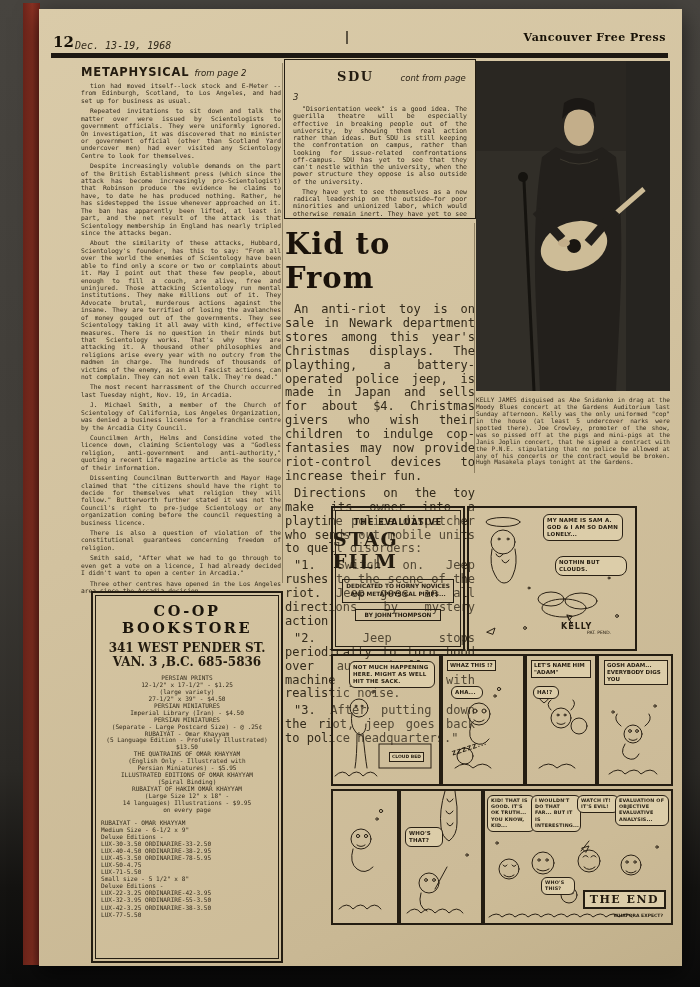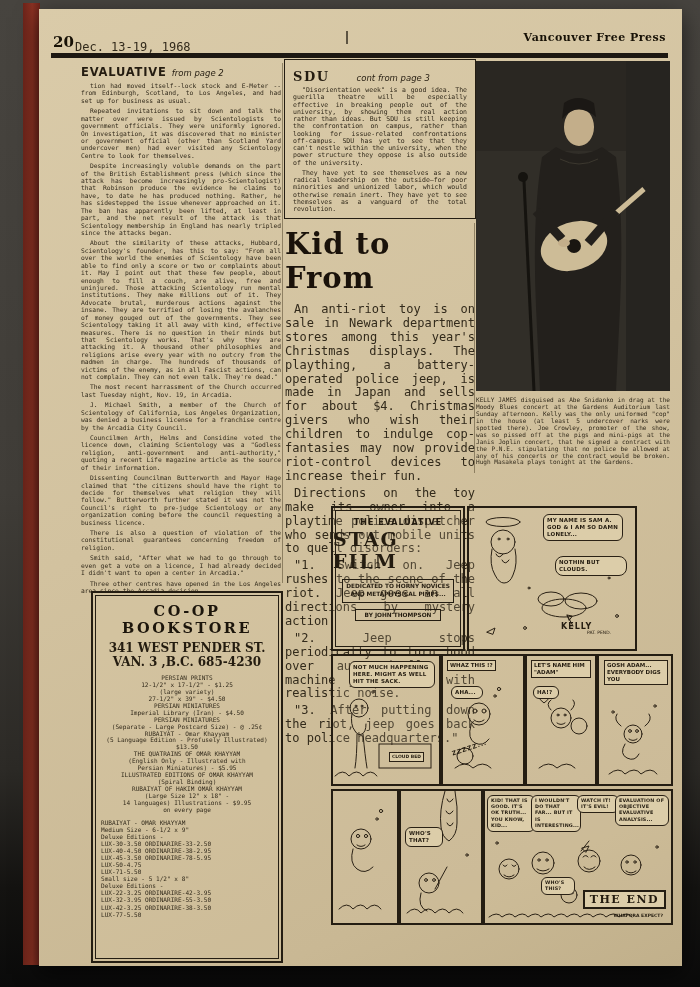--- a/index.html
+++ b/index.html
@@ -30,53 +30,53 @@
   .sfx{position:absolute;font:bold 6px "DejaVu Sans",sans-serif;color:#241c10;letter-spacing:1px;}
 </style>
 </head>
 <body>
 
 <div class="backdrop">
   <div class="red-strip"></div>
 
   <div class="paper">
 
-    <div style="position:absolute;left:14px;top:24px;font:bold 15px 'DejaVu Serif',serif;color:#171106;">20</div>
-    <div class="tw" style="position:absolute;left:36px;top:31px;font-size:12px;">Dec. 13-19, 1968</div>
+    <div style="position:absolute;left:14px;top:24px;font:bold 15px 'DejaVu Serif',serif;color:#171106;">12</div>
+    <div class="tw" style="position:absolute;left:36px;top:31px;font-size:10px;font-style:italic;">Dec. 13-19, 1968</div>
     <div style="position:absolute;left:307px;top:22px;width:1.5px;height:13px;background:#5d5442;"></div>
     <div class="masthead" style="position:absolute;right:16px;top:22px;font-size:11px;letter-spacing:.5px;margin-left:18px;">Vancouver Free Press</div>
     <div class="rule" style="left:12px;right:14px;top:44px;height:4.5px;"></div>
 
     <div class="vrule" style="left:243px;top:54px;height:520px;"></div>
     <div class="vrule" style="left:435px;top:214px;height:250px;"></div>
 
     <div style="position:absolute;left:42px;top:52px;width:200px;">
       <div style="margin-bottom:2px;">
-        <span style="font:bold 11.5px 'DejaVu Sans',sans-serif;color:#241c10;letter-spacing:.8px;">EVALUATIVE</span>
+        <span style="font:bold 11.5px 'DejaVu Sans',sans-serif;color:#241c10;letter-spacing:.8px;">METAPHYSICAL</span>
         <span style="font:italic 8.5px 'DejaVu Sans',sans-serif;color:#241c10;">from page 2</span>
       </div>
       <div class="tw article" style="font-size:6.3px;line-height:1.18;width:200px;">
         <p>tion had moved itself--lock stock and E-Meter --from Edinburgh, Scotland, to Los Angeles, and had set up for business as usual.</p>
         <p>Repeated invitations to sit down and talk the matter over were issued by Scientologists to government officials. They were uniformly ignored. On investigation, it was discovered that no minister or government official (other than Scotland Yard undercover men) had ever visited any Scientology Centre to look for themselves.</p>
         <p>Despite increasingly voluble demands on the part of the British Establishment press (which since the attack has become increasingly pro-Scientologist) that Robinson produce the evidence he claims to have, to date he has produced nothing. Rather, he has sidestepped the issue whenever approached on it. The ban has apparently been lifted, at least in part, and the net result of the attack is that Scientology membership in England has nearly tripled since the attacks began.</p>
         <p>About the similarity of these attacks, Hubbard, Scientology's founder, has this to say: "From all over the world the enemies of Scientology have been able to find only a score or two or complaints about it. May I point out that these few people, about enough to fill a couch, are alive, free and uninjured. Those attacking Scientology run mental institutions. They make millions out of it. They Advocate brutal, murderous actions against the insane. They are terrified of losing the avalanches of money gouged out of the governments. They see Scientology taking it all away with kind, effective measures. There is no question in their minds but that Scientology works. That's why they are attacking it. A thousand other philosophies and religions arise every year with no outcry from the madmen in charge. The hundreds of thousands of victims of the enemy, as in all Fascist actions, can not complain. They can not even talk. They're dead."</p>
         <p>The most recent harrassment of the Church occurred last Tuesday night, Nov. 19, in Arcadia.</p>
         <p>J. Michael Smith, a member of the Church of Scientology of California, Los Angeles Organization, was denied a business license for a franchise centre by the Arcadia City Council.</p>
         <p>Councilmen Arth, Helms and Considine voted the licence down, claiming Scientology was a "Godless religion, anti-government and anti-authority," quoting a recent Life magazine article as the source of their information.</p>
         <p>Dissenting Councilman Butterworth and Mayor Hage claimed that "the citizens should have the right to decide for themselves what religion they will follow." Butterworth further stated it was not the Council's right to pre-judge Scientology or any organization coming before the council requesting a business licence.</p>
         <p>There is also a question of violation of the constitutional guarantees concerning freedom of religion.</p>
         <p>Smith said, "After what we had to go through to even get a vote on a licence, I had already decided I didn't want to open a center in Arcadia."</p>
         <p>Three other centres have opened in the Los Angeles area since the Arcadia decision.</p>
       </div>
     </div>
 
     <div class="box" style="left:52px;top:582px;width:188px;height:368px;outline:1px solid #241d12;outline-offset:-5px;">
       <div style="text-align:center;margin-top:9px;font:bold 14.5px 'DejaVu Serif',serif;letter-spacing:2.5px;color:#1c150b;">CO-OP BOOKSTORE</div>
       <div style="text-align:center;margin-top:5px;font:bold 12px 'DejaVu Serif',serif;color:#241c10;">341 WEST PENDER ST.</div>
-      <div style="text-align:center;font:bold 12px 'DejaVu Serif',serif;color:#241c10;">VAN. 3 ,B.C.  685-4230</div>
+      <div style="text-align:center;font:bold 12px 'DejaVu Serif',serif;color:#241c10;">VAN. 3 ,B.C.  685-5836</div>
       <div class="tw preline" style="text-align:center;margin-top:6px;font-size:6.1px;line-height:1.14;">PERSIAN PRINTS
 12-1/2" x 17-1/2" - $1.25
 (large variety)
 27-1/2" x 39" - $4.50
 PERSIAN MINIATURES
 Imperial Library (Iran) - $4.50
 PERSIAN MINIATURES
 (Separate - Large Postcard Size) - @ .25¢
 RUBAIYAT - Omar Khayyam
 (5 Language Edition - Profusely Illustrated)
@@ -101,21 +101,21 @@
 Small size - 5 1/2" x 8"
 Deluxe Editions -
 LUX-22-3.25    ORDINARIRE-42-3.95
 LUX-32-3.95    ORDINARIRE-55-3.50
 LUX-42-3.25    ORDINARIRE-38-3.50
 LUX-77-5.50</div>
     </div>
 
     <div class="panel" style="left:245px;top:50px;width:190px;height:158px;border-width:1.5px;">
       <div style="margin:6px 8px 2px 8px;">
-        <span style="font:bold 13px 'DejaVu Serif',serif;color:#241c10;letter-spacing:1.5px;">SDU</span>
+        <span style="font:bold 13px 'DejaVu Serif',serif;color:#241c10;letter-spacing:1.5px;margin-left:44px;">SDU</span>
         <span style="font:italic 8.5px 'DejaVu Sans',sans-serif;color:#241c10;margin-left:22px;text-align:center;">cont from page 3</span>
       </div>
       <div class="tw article" style="margin:0 8px;font-size:6.5px;line-height:1.12;">
         <p>"Disorientation week" is a good idea. The guerilla theatre will be especially effective in breaking people out of the university, by showing them real action rather than ideas. But SDU is still keeping the confrontation on campus, rather than looking for issue-related confrontations off-campus. SDU has yet to see that they can't nestle within the university, when the power structure they oppose is also outside of the university.</p>
         <p>They have yet to see themselves as a new radical leadership on the outside—for poor minorities and unionized labor, which would otherwise remain inert. They have yet to see themselves as a vanguard of the total revolution.</p>
       </div>
     </div>
 
     <div style="position:absolute;left:246px;top:216px;width:190px;">
       <div class="headline" style="font-size:29px;margin-top:2px;">Kid to From</div>

